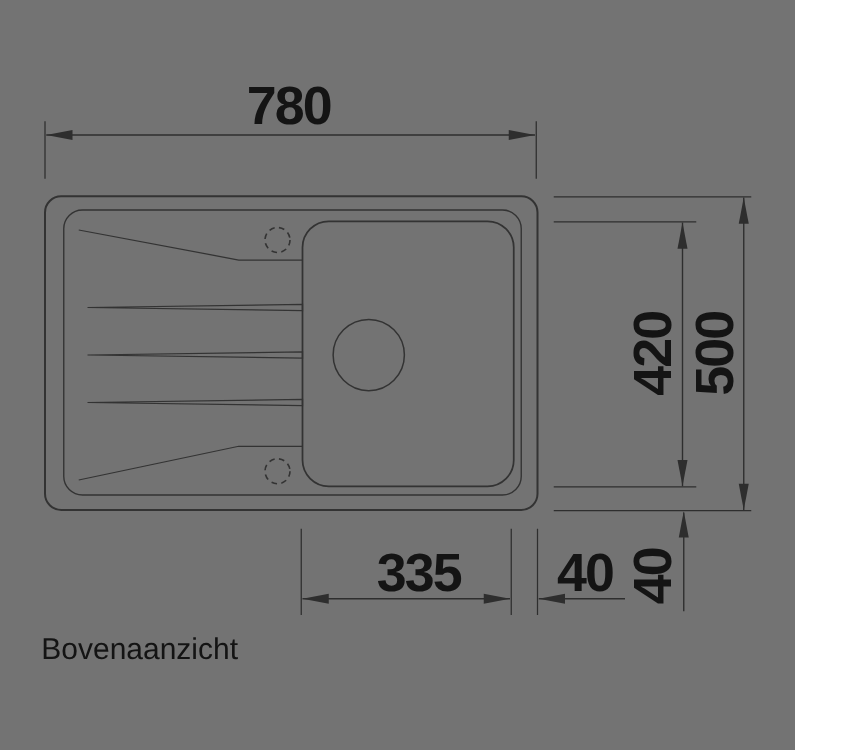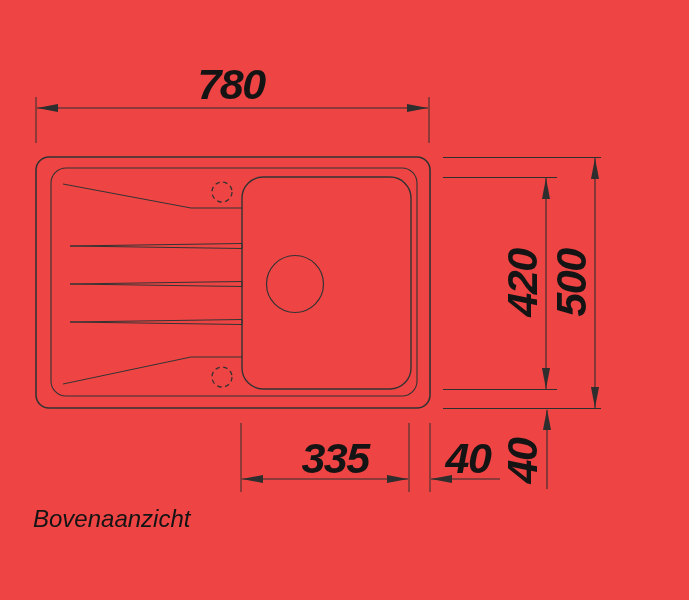--- a/index.html
+++ b/index.html
@@ -2,26 +2,25 @@
 <html><head>
 <meta charset="utf-8">
 <style>
   html, body {
     margin: 0;
     padding: 0;
     background: #ffffff;
   }
   .canvas {
     position: relative;
-    width: 689px;
+    width: 636px;
     height: 600px;
-    background: #ef4444;
+    background: #737373;
     overflow: hidden;
     font-family: "Liberation Sans", sans-serif;
-    font-style: italic;
   }
   svg { display: block; }
 
   .outline  { fill: none; stroke: #333333; }
   .dimline  { fill: none; stroke: #2e2e2e; stroke-width: 1.1; }
   .extline  { fill: none; stroke: #2e2e2e; stroke-width: 1; }
   .arrow    { fill: #2e2e2e; stroke: none; }
 
   .dim-text {
     font-family: "Liberation Sans", "DejaVu Sans", sans-serif;

